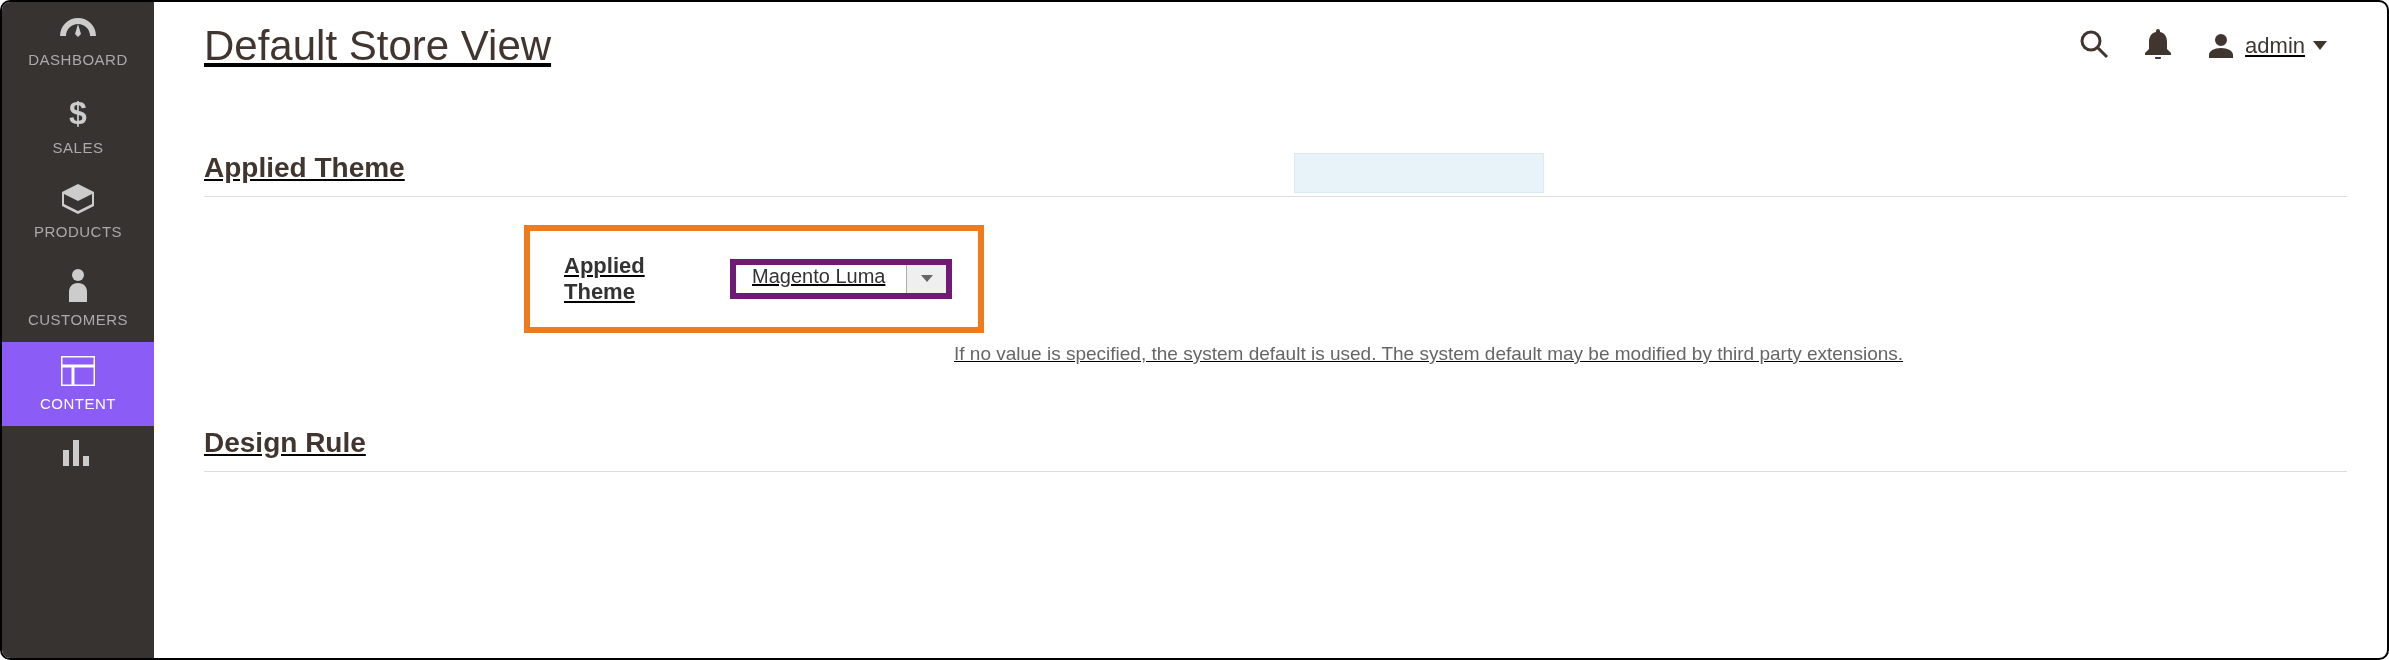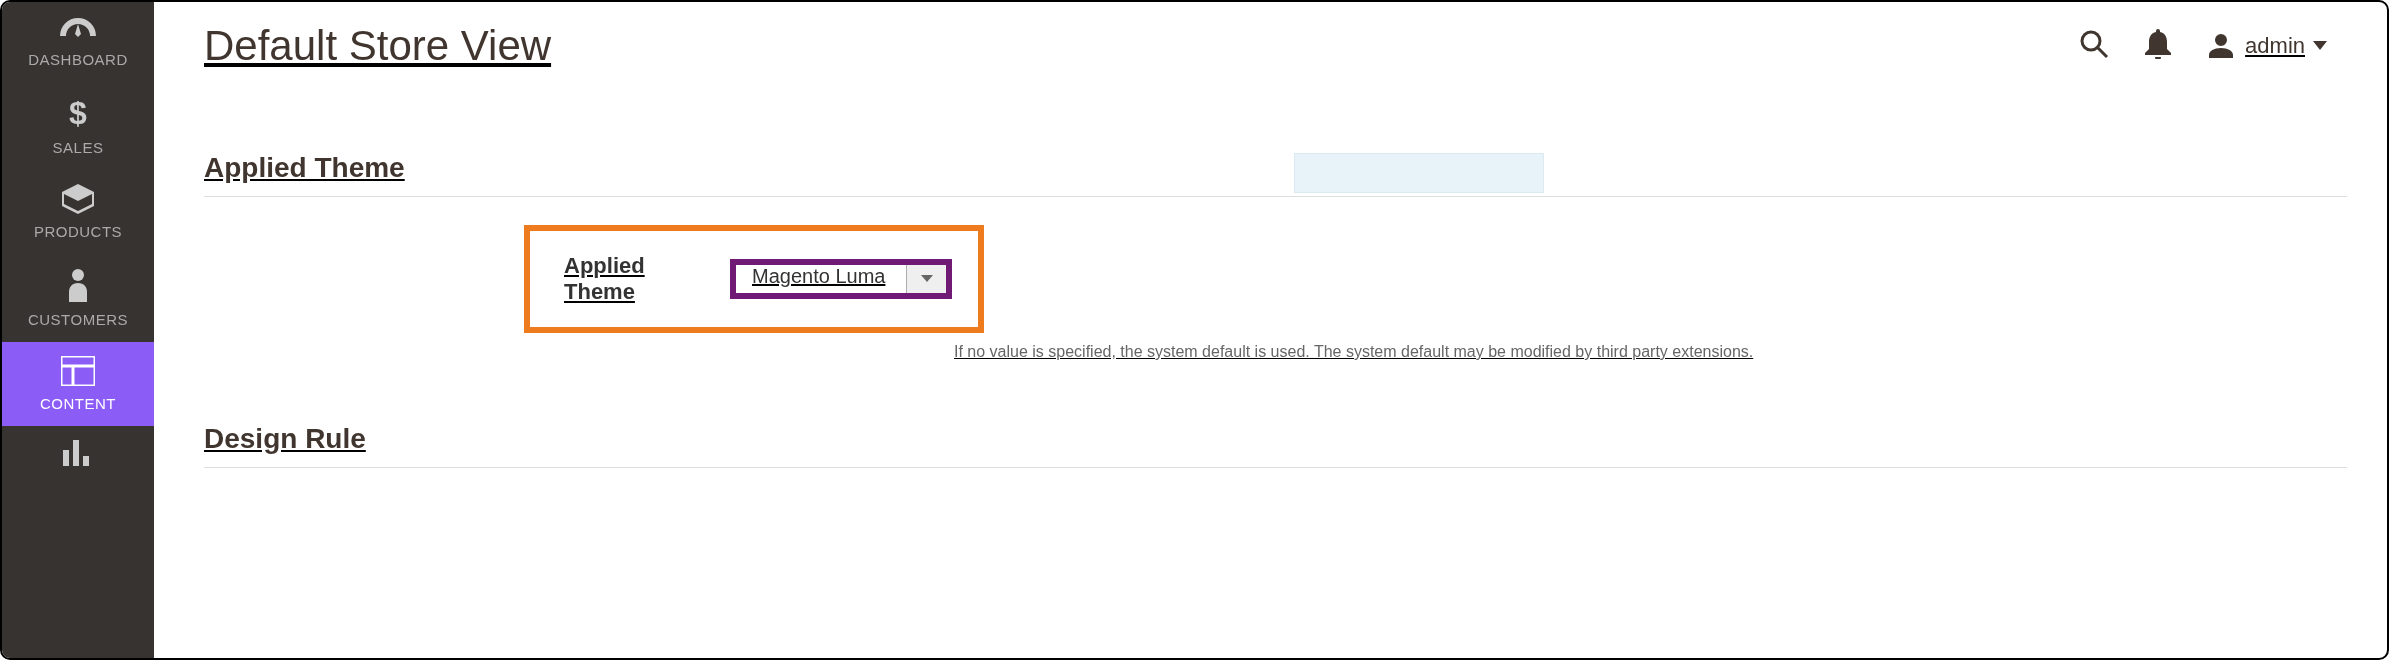--- a/index.html
+++ b/index.html
@@ -39,21 +39,21 @@
   
   .section-title { font-size:28px; color:#41362f; padding-top:52px; padding-bottom:12px;}
   .section-divider { border:none; border-top:1px solid #ddd; margin-bottom:28px;}
 
   .field-row { display:flex; align-items:center; }
   .field-highlight { border:6px solid #ef7b1f; margin-left:320px; padding:22px 26px 22px 34px; display:flex; align-items:center; gap:46px; width:460px;}
   .field-label { font-size:22px; font-weight:600; color:#333;}
   .select { display:flex; border:6px solid #701a75; height:40px;}
   .select-value { padding:0 16px; font-size:20px; color:#333; min-width:170px;}
   .select-caret { width:40px; height:100%; background:#efefef; border-left:1px solid #adadad; display:flex; align-items:center; justify-content:center; color:#666;}
-  .field-help { margin-left:750px; font-size:16px; color:#666; padding-top:10px;}
+  .field-help { margin-left:750px; font-size:19px; color:#666; padding-top:10px;}
 
 </style>
 </head>
 <body>
 
 <div class="root">
 
   <nav class="sidebar">
     <div class="sidebar-item">
       <span class="icon">

